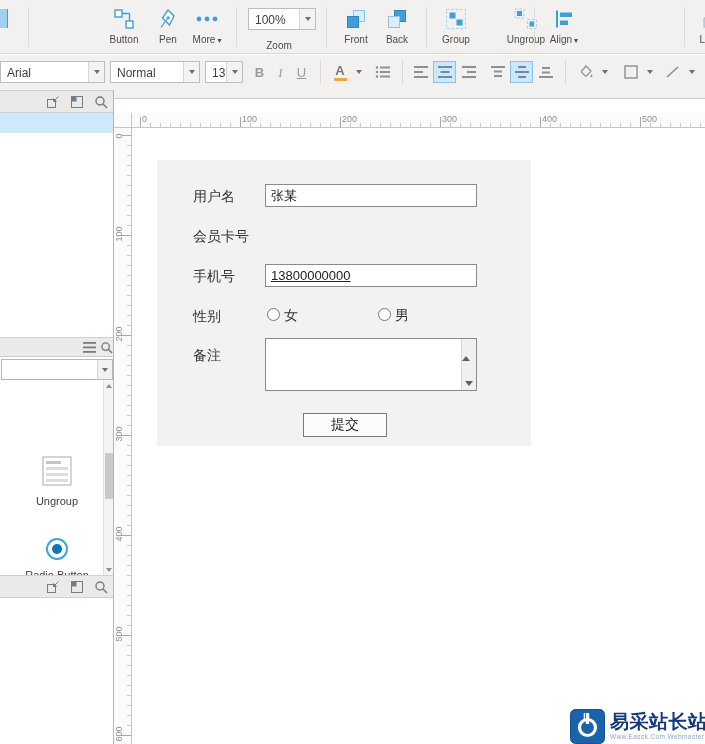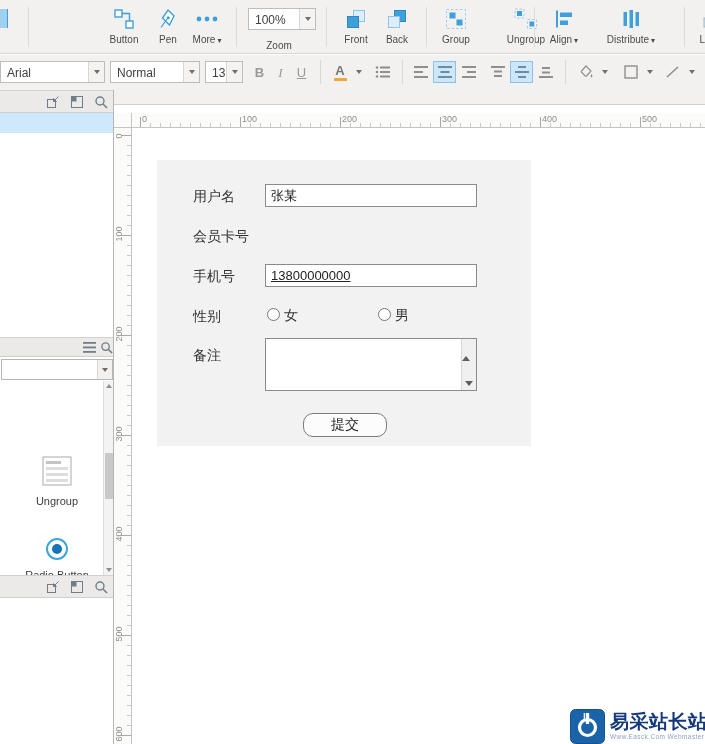--- a/index.html
+++ b/index.html
@@ -2,21 +2,21 @@
 <html><head>
 <meta charset="utf-8">
 <style>
 *{margin:0;padding:0;box-sizing:border-box}
 html,body{width:705px;height:744px}
 body{font-family:"Liberation Sans",sans-serif;background:#fff;overflow:hidden}
 .app{position:relative;width:705px;height:744px;background:#fff;overflow:hidden}
 
 
 .tb-top{position:absolute;left:0;top:0;width:705px;height:54px;background:#f2f1f0;border-bottom:1px solid #d7d6d5}
-.tb-fmt{position:absolute;left:0;top:55px;width:705px;height:50px;background:#f2f1f0;border-bottom:1px solid #cfcecd}
+.tb-fmt{position:absolute;left:0;top:55px;width:705px;height:44px;background:#f2f1f0;border-bottom:1px solid #cfcecd}
 .sep{position:absolute;top:7px;width:1px;height:40px;background:#dddcdb}
 .sep2{position:absolute;top:5px;width:1px;height:24px;background:#d9d8d7}
 .tool{position:absolute;top:7px;text-align:center}
 .ticons{display:flex;justify-content:center;align-items:center;gap:5px;height:23px}
 .tlabel{margin-top:4px;font-size:10px;color:#4b4b4b;white-space:nowrap}
 .caret{font-size:8px;color:#4b4b4b;margin-left:2px}
 .ic{display:block}
 .sliver{position:absolute;left:0;top:9px;width:8px;height:19px;background:#9fd0ee;border-right:1px solid #3ea0d8}
 
 .combo{position:absolute;top:6px;height:22px;background:#fff;border:1px solid #bdbdbd;display:flex;align-items:stretch}
@@ -65,21 +65,21 @@
 
 .fpanel{position:absolute;left:157px;top:160px;width:374px;height:286px;background:#f2f2f2}
 .flabel{position:absolute;font-size:14px;color:#333}
 .finput{position:absolute;width:212px;height:23px;border:1px solid #8b8b8b;background:#fff;font-size:13px;color:#222;padding:1px 5px;font-family:"Liberation Sans",sans-serif}
 .radio{position:absolute;width:13px;height:13px;border:1px solid #767676;border-radius:50%;background:#fff}
 .rlabel{position:absolute;font-size:14px;color:#333}
 .tarea{position:absolute;left:265px;top:338px;width:212px;height:53px;border:1px solid #8b8b8b;background:#fff}
 .tscroll{position:absolute;right:0;top:0;width:15px;height:100%;background:#f0f0f0;border-left:1px solid #d8d8d8}
 .tt-up{width:0;height:0;border-left:4px solid transparent;border-right:4px solid transparent;border-bottom:5px solid #5f5f5f;margin:4px auto 0}
 .tt-dn{position:absolute;bottom:4px;left:3px;width:0;height:0;border-left:4px solid transparent;border-right:4px solid transparent;border-top:5px solid #5f5f5f}
-.sbtn{position:absolute;left:303px;top:413px;width:84px;height:24px;border:1px solid #7b7b7b;border-radius:10px;background:#fcfcfc;font-size:14px;color:#222;display:flex;align-items:center;justify-content:center}
+.sbtn{position:absolute;left:303px;top:413px;width:84px;height:24px;border:1px solid #7b7b7b;border-radius:0;background:#fcfcfc;font-size:14px;color:#222;display:flex;align-items:center;justify-content:center}
 
 
 .wm{position:absolute;left:570px;top:708px;width:138px;height:36px;display:flex;align-items:center;gap:5px}
 .wm-title{font-size:19px;font-weight:bold;color:#14397a;letter-spacing:.5px;line-height:1;white-space:nowrap}
 .wm-sub{font-size:6.5px;color:#90a2bd;letter-spacing:.4px;margin-top:2px;white-space:nowrap}
 </style>
 </head>
 <body>
 
 <div class="app">
@@ -185,30 +185,20 @@
       <div class="ticons">
         <svg class="ic" width="20" height="20" viewBox="0 0 20 20">
             <rect x="2" y="1.5" width="2" height="17" fill="#3ea0d8"></rect>
             <rect x="6" y="3.5" width="12" height="4.5" fill="#3ea0d8"></rect>
             <rect x="6" y="11.5" width="8" height="4.5" fill="#3ea0d8"></rect>
           </svg>
       </div>
       <div class="tlabel"><span>Align</span><span class="caret">▾</span></div>
     </div>
 
-    <div class="tool" style="left:598px;width:66px">
-      <div class="ticons">
-        <svg class="ic" width="20" height="20" viewBox="0 0 20 20">
-            <rect x="2.5" y="3" width="3.5" height="14" fill="#3ea0d8"></rect>
-            <rect x="8.5" y="1" width="3.5" height="18" fill="#3ea0d8"></rect>
-            <rect x="14.5" y="3" width="3.5" height="14" fill="#3ea0d8"></rect>
-          </svg>
-      </div>
-      <div class="tlabel"><span>Distribute</span><span class="caret">▾</span></div>
-    </div>
 
     <div class="sep" style="left:684px"></div>
 
     <div class="tool" style="left:690px;width:40px">
       <div class="ticons">
         <svg class="ic" width="20" height="22" viewBox="0 0 20 22">
             <path d="M6 10 V7 a4 4 0 0 1 8 0 V10" fill="none" stroke="#9bb7c6" stroke-width="1.8"></path>
             <rect x="4" y="10" width="12" height="9" fill="#cfe3ef" stroke="#9bb7c6"></rect>
           </svg>
       </div>

